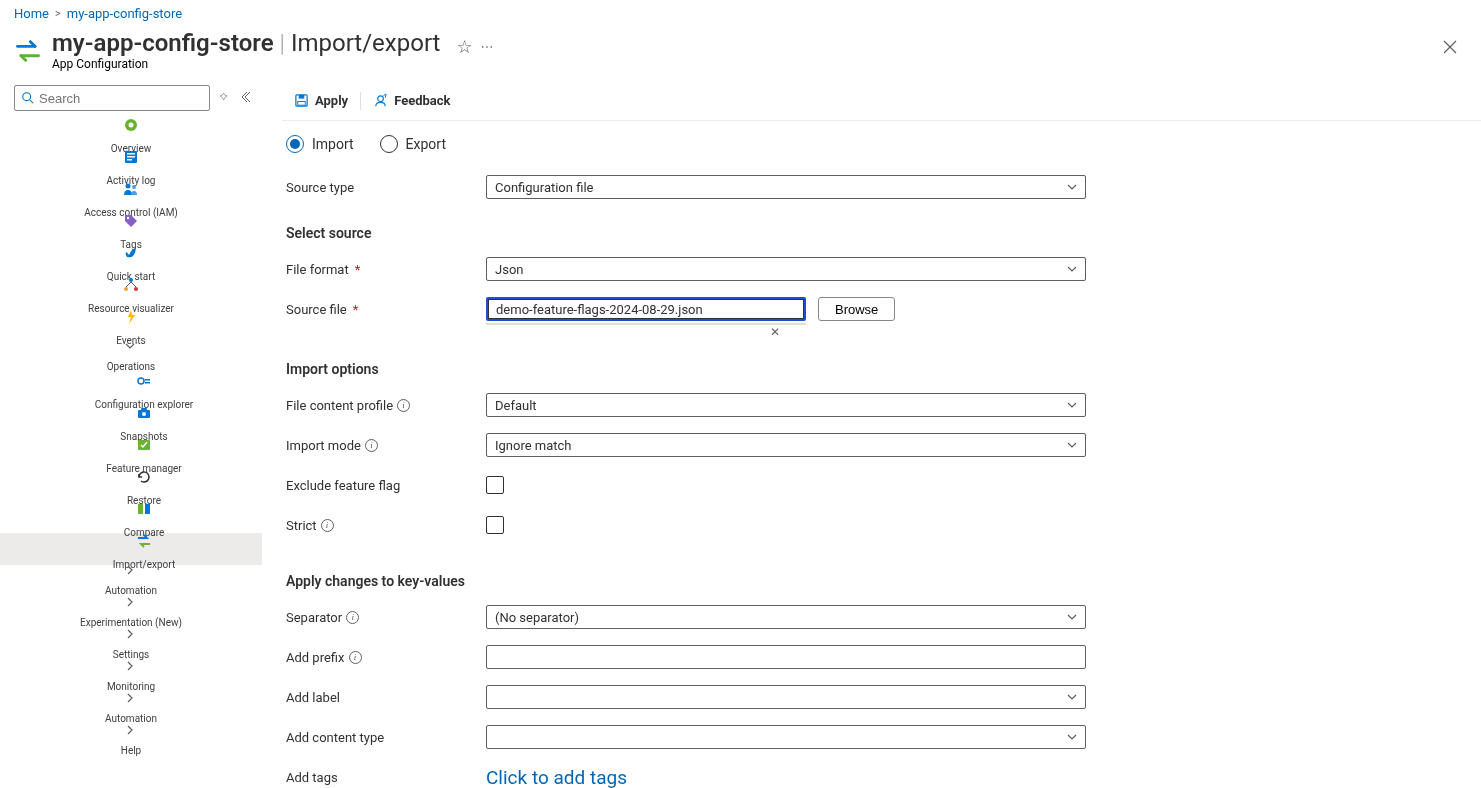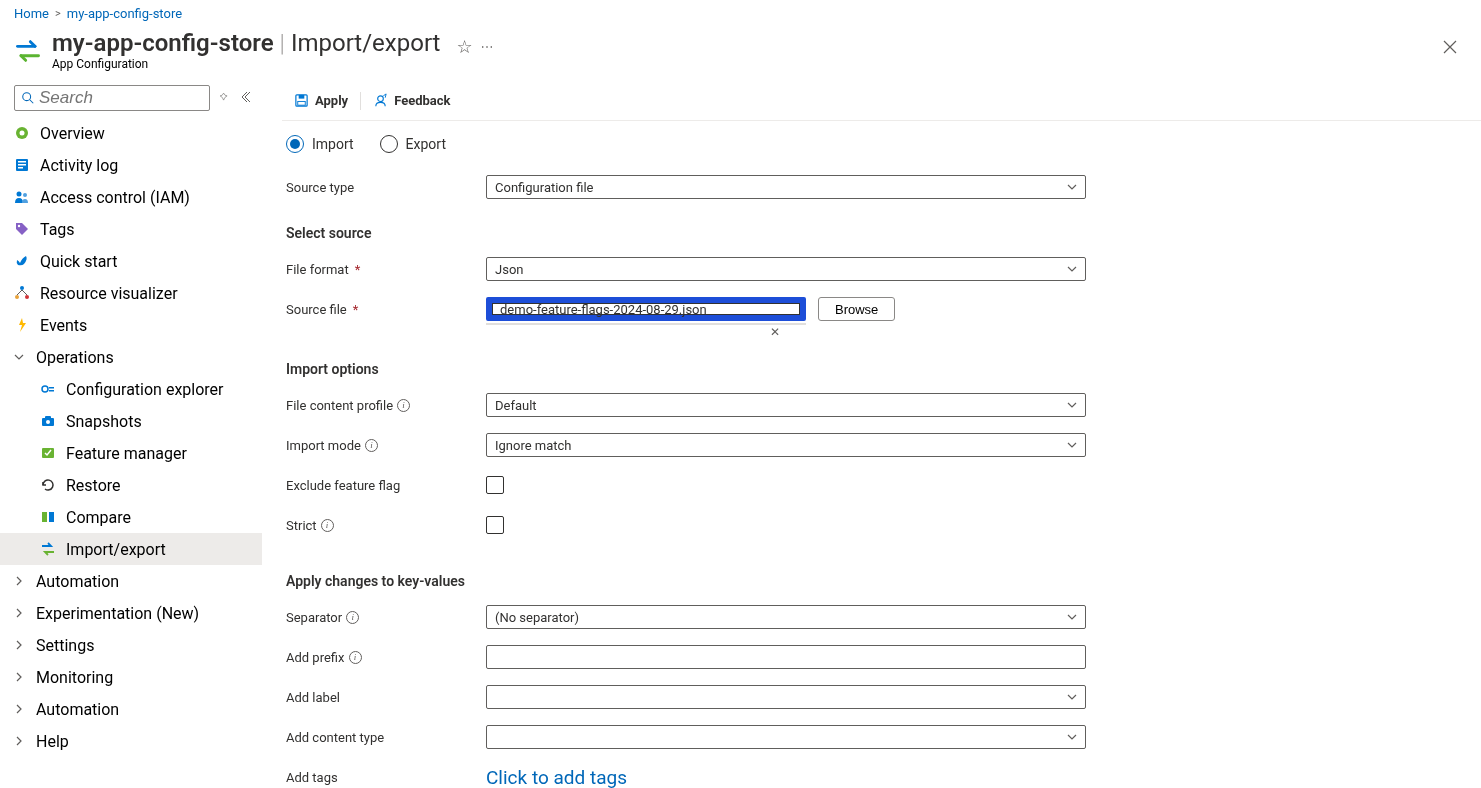--- a/index.html
+++ b/index.html
@@ -75,33 +75,33 @@
     flex:1;
     border: 1px solid #8a8886;
     border-radius: 2px;
     height: 26px;
     display:flex; align-items:center;
     padding: 0 6px;
   }
   .search-box svg { width:14px; height:14px; color:#0067b8; flex-shrink:0;}
   .search-box input {
     border:none; outline:none; width:100%;
-    font-size:17px; color:#605e5c; margin-left:4px;
+    font-size:13px; color:#605e5c; margin-left:4px;
     background:transparent;
-    font-style:italic;
   }
   .pin-icon, .collapse-icon { color:#605e5c; cursor:pointer; }
 
   .nav-item {
     display:flex; align-items:center; gap:10px;
     height: 32px;
     padding: 0 14px;
     cursor:pointer;
-    font-size:16px;
-    color:#000000;
+    font-size:10px;
+    color:#404040;
+    flex-direction:column;
   }
   .nav-item.active { background:#edebe9; }
   .nav-item .nav-icon { width:16px; height:16px; flex-shrink:0; display:flex; align-items:center; justify-content:center;}
   .nav-item.sub { padding-left: 40px; }
   .nav-item.group .chev { margin-right: 0px; }
   .chev { width:12px; display:inline-flex; color:#605e5c;}
 
   
   .main {
     flex:1;
@@ -169,21 +169,21 @@
     border-radius: 2px;
     width: 100%;
     padding: 0 8px;
     font-size:13px;
     display:flex; align-items:center; justify-content:space-between;
     background:#fff;
     cursor:pointer;
   }
   .select .chev-down { color:#605e5c; }
   .text-input { cursor:text; }
-  .text-input.focused { border:6px solid #1d4ed8; box-shadow: inset 0 0 0 1px #323130;}
+  .text-input.focused { border:2px solid #1d4ed8; box-shadow: inset 0 0 0 1px #323130;}
   .clear-x {
     color:#605e5c; cursor:pointer;font-size:12px;
     margin-left:-20px; margin-right:4px;
     align-self:flex-end; margin-top:2px;
   }
   .file-row-wrap { position:relative;}
   .file-row-underline {
     position:absolute; left:0; bottom:-4px; height:2px; width:320px;
     background:#e1dfdd;
   }

